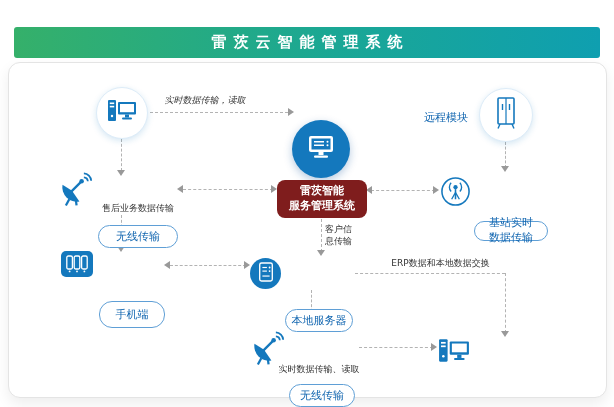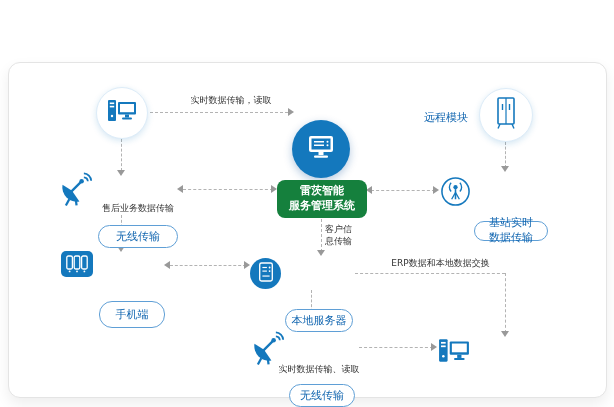--- a/index.html
+++ b/index.html
@@ -28,29 +28,32 @@
   .blue-circle{position:absolute;background:#1478bd;border-radius:50%;display:flex;align-items:center;justify-content:center;}
   .h-dash{position:absolute;height:0;border-top:1px dashed #b3b3b3;}
   .v-dash{position:absolute;width:0;border-left:1px dashed #b3b3b3;}
   .arr{position:absolute;width:0;height:0;}
   .arr-r{border-top:4px solid transparent;border-bottom:4px solid transparent;border-left:6px solid #999;}
   .arr-l{border-top:4px solid transparent;border-bottom:4px solid transparent;border-right:6px solid #999;}
   .arr-d{border-left:4px solid transparent;border-right:4px solid transparent;border-top:6px solid #999;}
 
   .sys-circle{position:absolute;left:292px;top:120px;width:58px;height:58px;background:#1478bd;border-radius:50%;
     display:flex;align-items:center;justify-content:center;box-shadow:0 3px 8px rgba(13,80,153,.3);}
-  .sys-pill{position:absolute;left:277px;top:180px;width:90px;height:38px;background:#15803d;border-radius:8px;
+  .sys-pill{position:absolute;left:277px;top:180px;width:90px;height:38px;background:#7f1d1d;border-radius:8px;
     color:#fff;font-size:11px;font-weight:bold;display:flex;flex-direction:column;align-items:center;justify-content:center;
     line-height:1.35;text-align:center;}
 </style>
 </head>
 <body>
 
 <div id="stage">
 
+  <div class="header-bar">
+    <div class="header-title">雷茨云智能管理系统</div>
+  </div>
 
   <div class="panel"></div>
 
   <div class="h-dash" style="left:150px;top:112px;width:138px;"></div>
   <div class="arr arr-r" style="left:288px;top:108px;"></div>
 
   <div class="v-dash" style="left:121px;top:139px;height:32px;"></div>
   <div class="arr arr-d" style="left:117px;top:170px;"></div>
 
   <div class="v-dash" style="left:121px;top:215px;height:32px;"></div>
@@ -77,21 +80,21 @@
   <div class="h-dash" style="left:359px;top:347px;width:74px;"></div>
   <div class="arr arr-r" style="left:431px;top:343px;"></div>
 
   <div class="v-dash" style="left:505px;top:142px;height:26px;"></div>
   <div class="arr arr-d" style="left:501px;top:166px;"></div>
 
   <div class="h-dash" style="left:371px;top:190px;width:64px;"></div>
   <div class="arr arr-l" style="left:366px;top:186px;"></div>
   <div class="arr arr-r" style="left:433px;top:186px;"></div>
 
-  <div class="smalltext" style="left:171px;top:95px;width:120px;">实时数据传输，读取</div>
+  <div class="smalltext" style="left:145px;top:95px;width:120px;font-style:italic;">实时数据传输，读取</div>
   <div class="smalltext" style="left:325px;top:224px;width:29px;text-align:left;">客户信息传输</div>
   <div class="smalltext" style="left:368px;top:258px;width:145px;">ERP数据和本地数据交换</div>
 
   <div class="icon-circle" style="left:96px;top:87px;width:50px;height:50px;">
     <span>
       <svg width="30" height="26" viewBox="0 0 30 26">
         <rect x="1" y="2" width="8" height="21" rx="1" fill="#1478bd"></rect>
         <rect x="2.8" y="4.5" width="4.4" height="1.6" fill="#fff"></rect>
         <rect x="2.8" y="7.8" width="4.4" height="1.6" fill="#fff"></rect>
         <circle cx="5" cy="18" r="1.2" fill="#fff"></circle>

